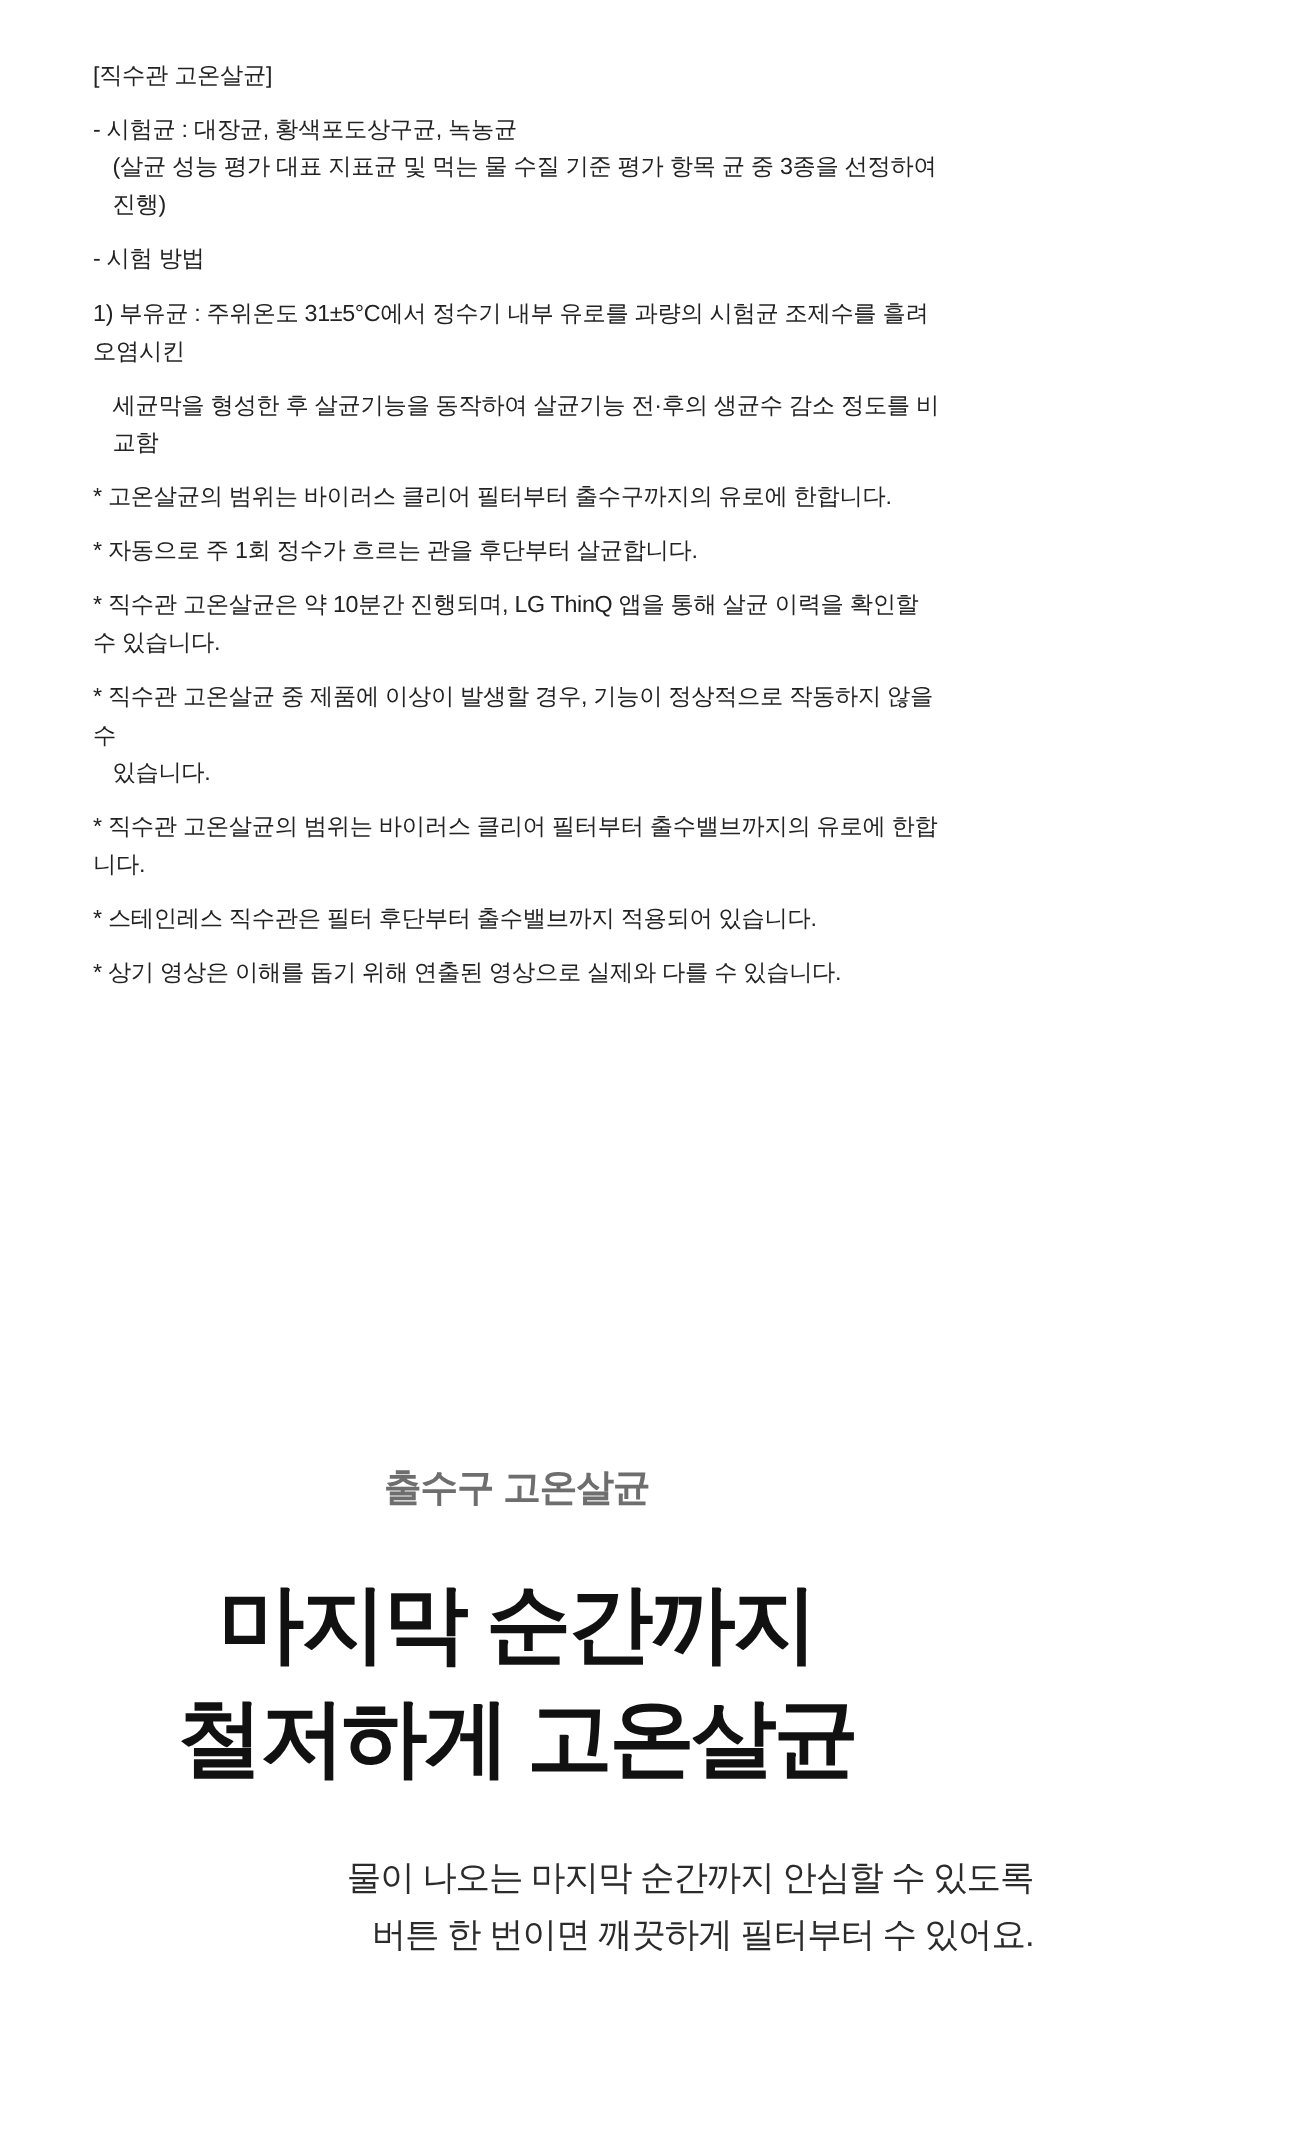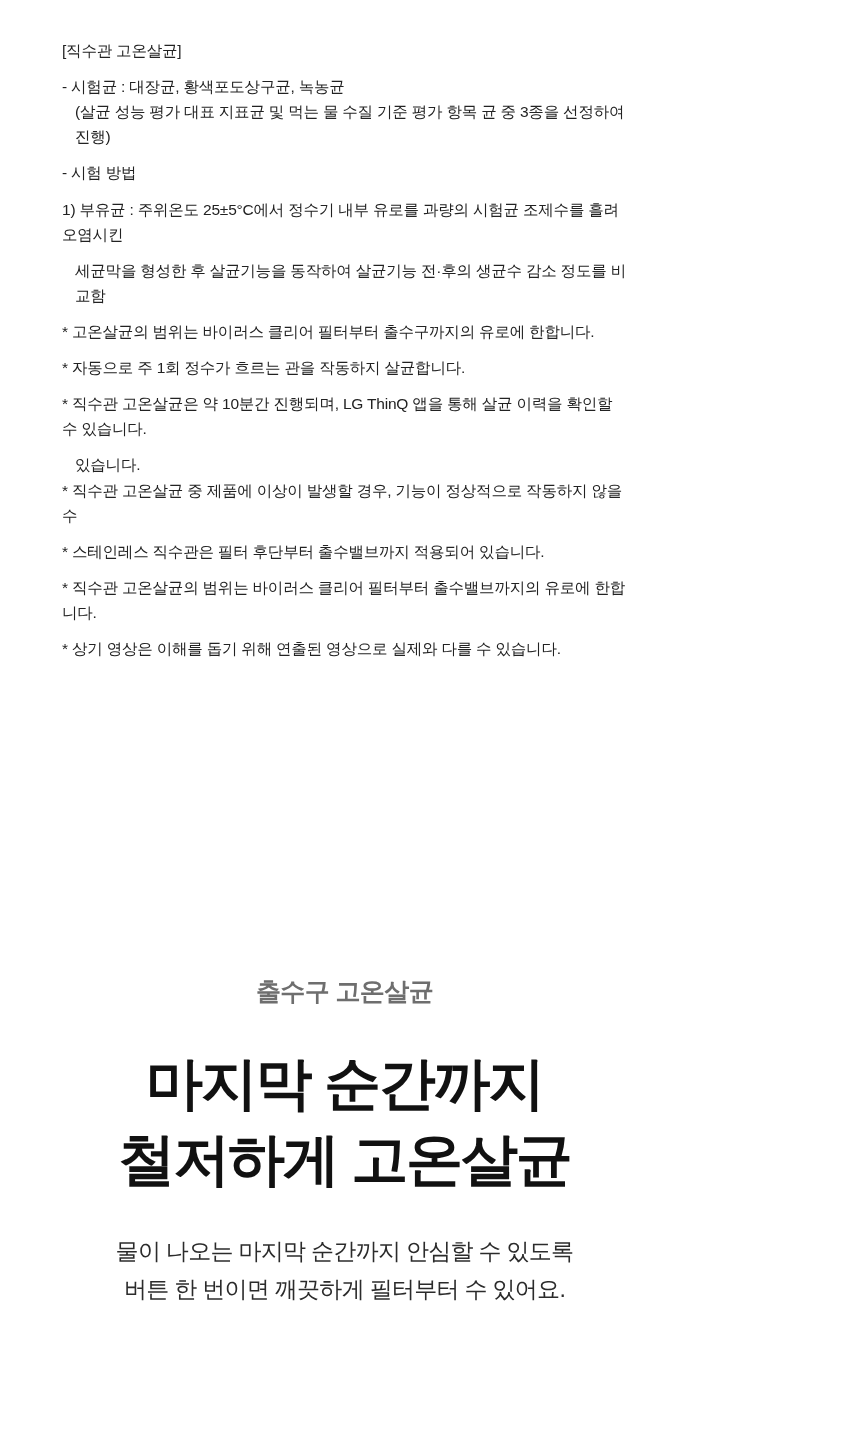--- a/index.html
+++ b/index.html
@@ -74,20 +74,21 @@
   }
   .hero-sub {
     font-size: 23px;
     font-weight: 400;
     color: #2b2b2b;
     letter-spacing: -0.7px;
     line-height: 1.66;
   }
   .hero-sub .line {
     display: block;
+    text-align: right;
   }
 </style>
 </head>
 <body>
 
 <div class="page">
 
   <section class="notes">
     <div class="note-block">
       <div class="note-line">[직수관 고온살균]</div>
@@ -98,52 +99,52 @@
       <div class="note-line indent-1">(살균 성능 평가 대표 지표균 및 먹는 물 수질 기준 평가 항목 균 중 3종을 선정하여 진행)</div>
       <div class="note-line indent-1"></div>
     </div>
 
     <div class="note-block">
       <div class="note-line">- 시험 방법</div>
       <div class="note-line indent-1"></div>
     </div>
 
     <div class="note-block">
-      <div class="note-line">1) 부유균 : 주위온도 25±5°C에서 정수기 내부 유로를 과량의 시험균 조제수를 흘려 오염시킨</div>
+      <div class="note-line">1) 부유균 : 주위온도 31±5°C에서 정수기 내부 유로를 과량의 시험균 조제수를 흘려 오염시킨</div>
     </div>
 
     <div class="note-block">
       <div class="note-line indent-1">세균막을 형성한 후 살균기능을 동작하여 살균기능 전·후의 생균수 감소 정도를 비교함</div>
     </div>
 
     <div class="note-block">
       <div class="note-line">* 고온살균의 범위는 바이러스 클리어 필터부터 출수구까지의 유로에 한합니다.</div>
       <div class="note-line indent-2"></div>
     </div>
 
     <div class="note-block">
-      <div class="note-line">* 자동으로 주 1회 정수가 흐르는 관을 작동하지 살균합니다.</div>
+      <div class="note-line">* 자동으로 주 1회 정수가 흐르는 관을 후단부터 살균합니다.</div>
     </div>
 
     <div class="note-block">
       <div class="note-line">* 직수관 고온살균은 약 10분간 진행되며, LG ThinQ 앱을 통해 살균 이력을 확인할 수 있습니다.</div>
     </div>
 
     <div class="note-block">
+      <div class="note-line">* 직수관 고온살균 중 제품에 이상이 발생할 경우, 기능이 정상적으로 작동하지 않을 수</div>
       <div class="note-line indent-1">있습니다.</div>
-      <div class="note-line">* 직수관 고온살균 중 제품에 이상이 발생할 경우, 기능이 정상적으로 작동하지 않을 수</div>
-    </div>
-
-    <div class="note-block">
-      <div class="note-line">* 스테인레스 직수관은 필터 후단부터 출수밸브까지 적용되어 있습니다.</div>
     </div>
 
     <div class="note-block">
       <div class="note-line">* 직수관 고온살균의 범위는 바이러스 클리어 필터부터 출수밸브까지의 유로에 한합니다.</div>
       <div class="note-line indent-1"></div>
+    </div>
+
+    <div class="note-block">
+      <div class="note-line">* 스테인레스 직수관은 필터 후단부터 출수밸브까지 적용되어 있습니다.</div>
     </div>
 
     <div class="note-block">
       <div class="note-line">* 상기 영상은 이해를 돕기 위해 연출된 영상으로 실제와 다를 수 있습니다.</div>
     </div>
 
     <div class="note-block">
       <div class="note-line"></div>
     </div>
   </section>

